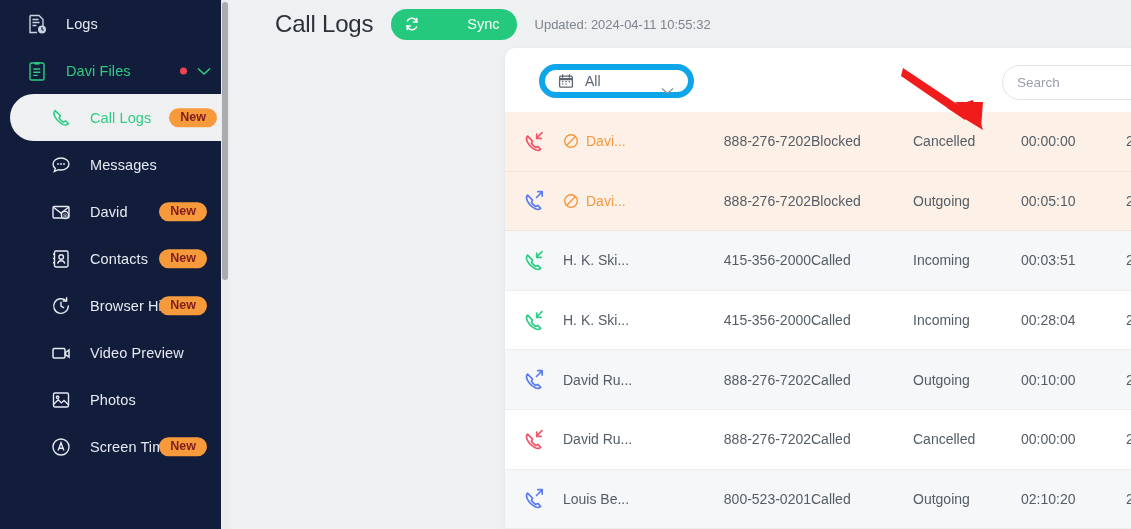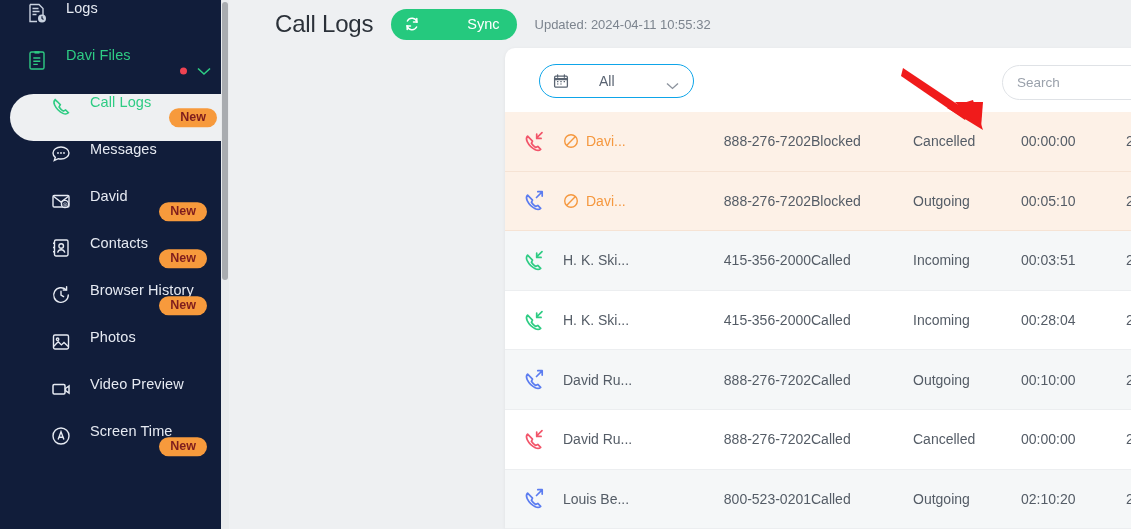--- a/index.html
+++ b/index.html
@@ -13,21 +13,21 @@
 
   
   #sidebar {
     width:229px; height:529px;
     background:#111d3a;
     position:relative;
     flex:0 0 229px;
     overflow:hidden;
   }
   .nav-item {
-    display:flex; 
+    display:flex; align-items:center;
     height:47px;
     position:relative;
     padding-left:24px;
     cursor:pointer;
   }
   .nav-item.sub { padding-left:48px; }
   .nav-item .ico {
     width:26px; height:26px;
     display:flex; align-items:center; justify-content:center;
     flex:0 0 26px;
@@ -135,27 +135,26 @@
     box-shadow:0 1px 4px rgba(0,0,0,.06);
     overflow:hidden;
   }
   #card-toolbar {
     height:64px;
     position:relative;
   }
   #date-filter {
     position:absolute; left:34px; top:16px;
     width:155px; height:34px;
-    border:1px solid #0ea5e9;
+    border:6px solid #0ea5e9;
     border-radius:17px;
     display:flex; align-items:center;
     padding:0 13px;
     cursor:pointer;
     background:#fff;
-    gap:19px;
   }
   #date-filter .cal { flex:0 0 16px; display:flex; }
   #date-filter .fl-label {
     margin-left:11px;
     font-size:14px;
     color:#5a6472;
   }
   #date-filter .dd-chev { position:absolute; right:14px; top:11px; }
   #search-box {
     position:absolute; right:30px; top:17px;
@@ -301,37 +300,37 @@
           <path d="M16.6 2.6v3.4h-3.4"></path>
           <path d="M11 7.2V11l2.6 1.6"></path>
         </svg>
       </span>
       <span class="nav-label">Browser History</span>
       <span class="badge-new">New</span>
     </div>
 
     <div class="nav-item sub">
       <span class="ico">
+        <svg width="22" height="22" viewBox="0 0 22 22" fill="none" stroke="#e6eaf2" stroke-width="1.5">
+          <rect x="3" y="6.5" width="12" height="9.5" rx="1.2"></rect>
+          <path d="M15.5 10.5 19 8v7l-3.5-2.5z"></path>
+        </svg>
+      </span>
+      <span class="nav-label">Video Preview</span>
+    </div>
+
+    <div class="nav-item sub">
+      <span class="ico">
         <svg width="22" height="22" viewBox="0 0 22 22" fill="none" stroke="#e6eaf2" stroke-width="1.4">
           <rect x="3.5" y="4" width="15" height="14" rx="1.4"></rect>
           <path d="M3.8 15.2 8.2 10.8l3.2 3.1 2.6-2.4 4.2 3.9"></path>
           <circle cx="7.6" cy="8.2" r="1.2"></circle>
         </svg>
       </span>
       <span class="nav-label">Photos</span>
-    </div>
-
-    <div class="nav-item sub">
-      <span class="ico">
-        <svg width="22" height="22" viewBox="0 0 22 22" fill="none" stroke="#e6eaf2" stroke-width="1.5">
-          <rect x="3" y="6.5" width="12" height="9.5" rx="1.2"></rect>
-          <path d="M15.5 10.5 19 8v7l-3.5-2.5z"></path>
-        </svg>
-      </span>
-      <span class="nav-label">Video Preview</span>
     </div>
 
     <div class="nav-item sub">
       <span class="ico">
         <svg width="22" height="22" viewBox="0 0 22 22" fill="none" stroke="#e6eaf2" stroke-width="1.4">
           <circle cx="11" cy="11" r="8"></circle>
           <path d="M8.1 14.4 11 6.8l2.9 7.6M9.1 12.2h3.8"></path>
         </svg>
       </span>
       <span class="nav-label">Screen Time</span>

